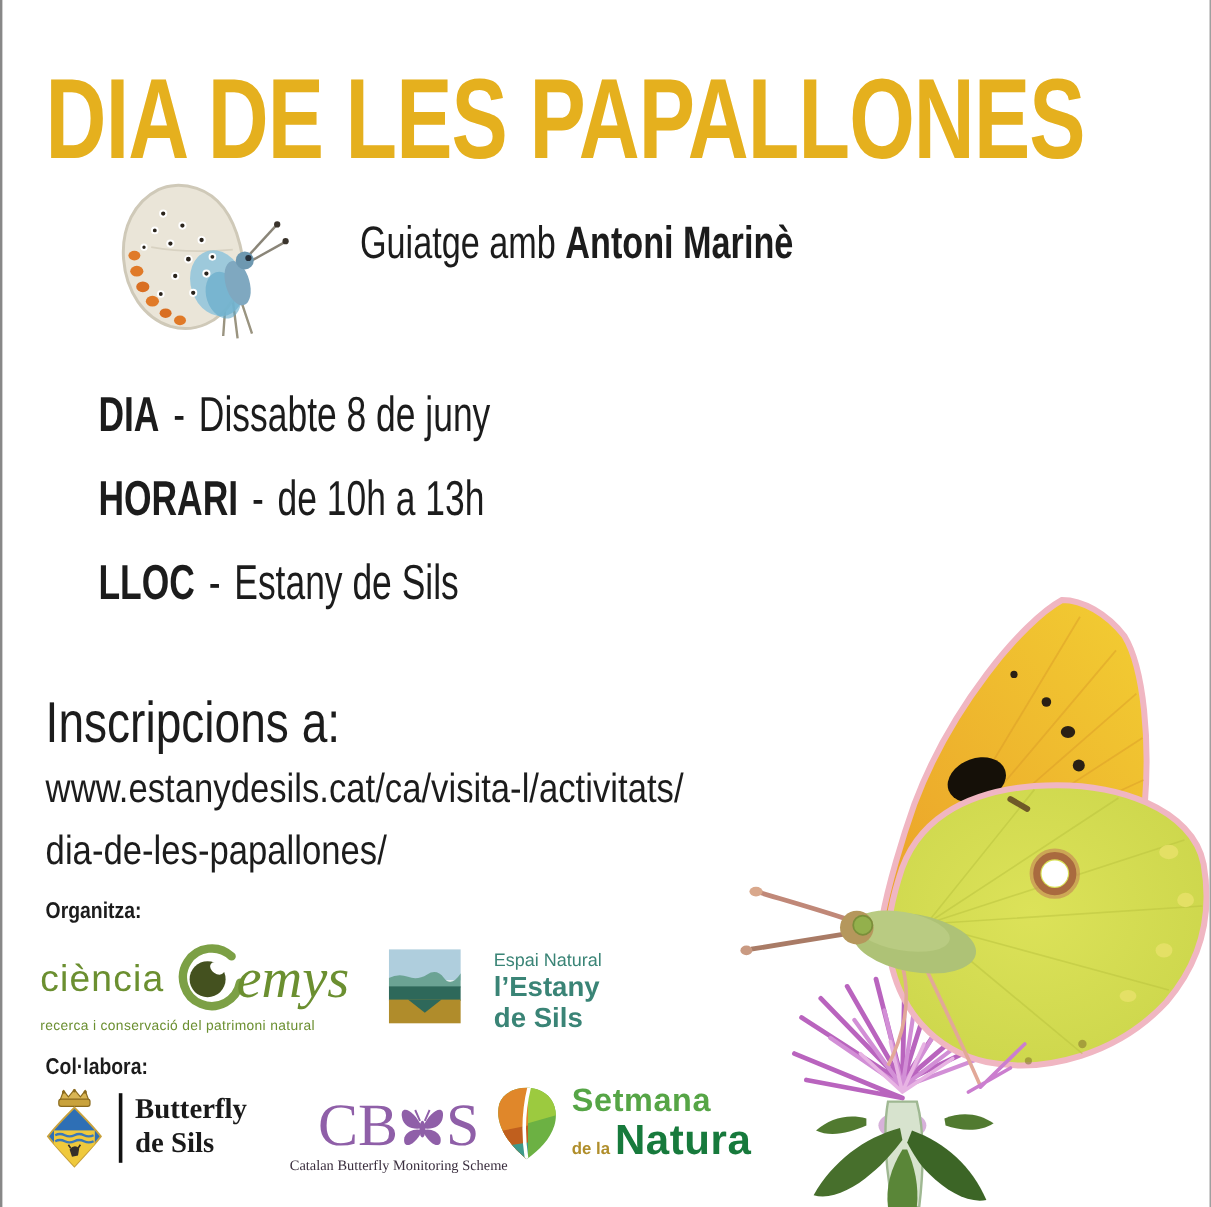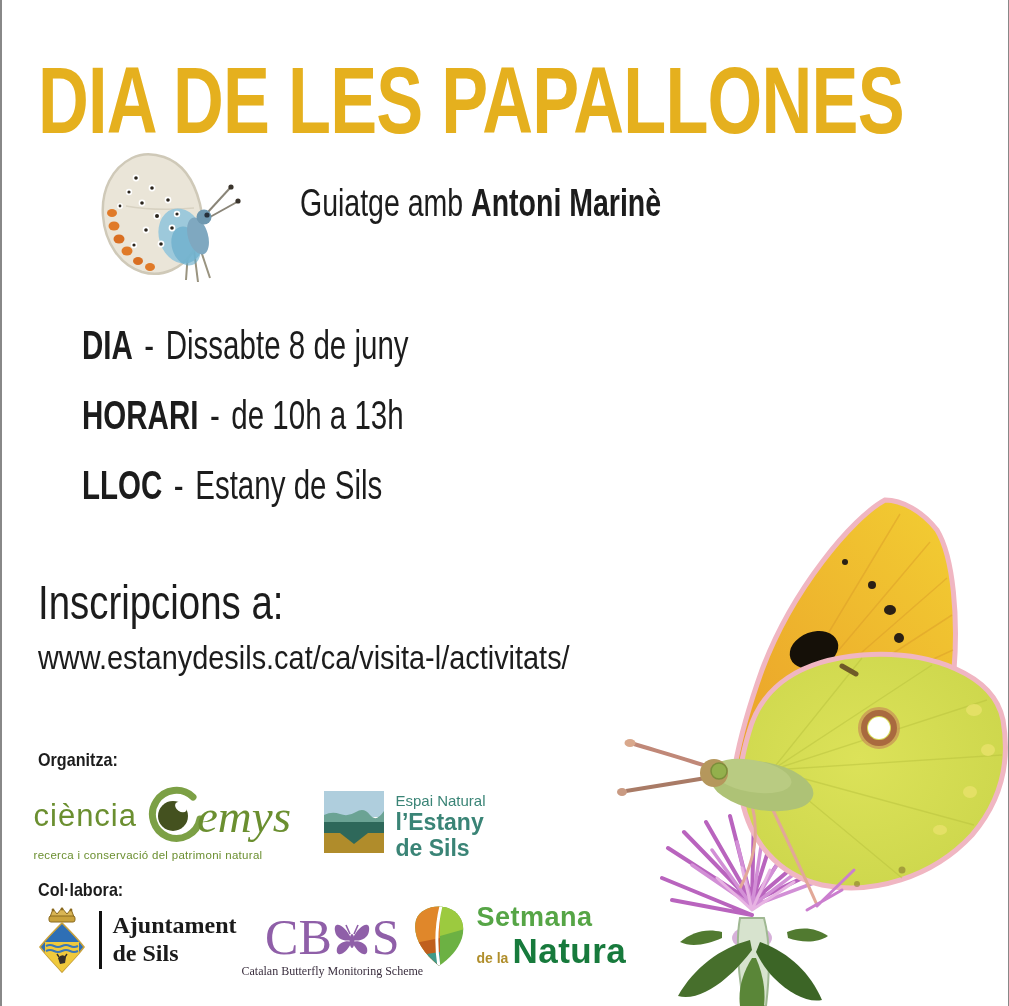--- a/index.html
+++ b/index.html
@@ -38,21 +38,21 @@
   .collabora-label { left:36px; top:880px; }
 
   
   .emys-logo { position:absolute; left:32px; top:786px; }
   .emys-row { display:flex; align-items:center; }
   .emys-word1 { font-size:31px; color:#6b8f30; letter-spacing:1px; margin-right:6px; }
   .emys-word2 { font-family:"Liberation Serif", serif; font-style:italic; font-size:47px; color:#6b8f30; margin-left:-8px; }
   .emys-tagline { font-size:11.5px; color:#6b8f30; margin-top:3px; letter-spacing:.3px; }
 
   
-  .estany-logo { position:absolute; left:322px; top:791px; display:flex; gap:12px; }
+  .estany-logo { position:absolute; left:322px; top:791px; display:flex; gap:28px; }
   .estany-text { color:#3a8476; line-height:1.12; padding-top:2px; }
   .estany-l1 { font-size:15px; }
   .estany-l2 { font-size:23px; font-weight:700; }
   .estany-l3 { font-size:23px; font-weight:700; }
 
   
   .ajuntament-logo { position:absolute; left:34px; top:906px; display:flex; align-items:center; gap:11px; }
   .ajuntament-bar { width:3px; height:58px; background:#111; }
   .ajuntament-text { font-family:"Liberation Serif", serif; font-weight:700; font-size:24px; line-height:1.15; color:#1a1a1a; }
 
@@ -140,20 +140,23 @@
     <div class="detail-row">
       <span class="cx sx72"><span class="detail-label">LLOC</span><span class="detail-sep">-</span><span class="detail-value">Estany de Sils</span></span>
     </div>
   </div>
 
   <div class="inscriptions-heading">
     <span class="cx sx80">Inscripcions a:</span>
   </div>
   <div class="url-line1">
     <span class="cx sx85">www.estanydesils.cat/ca/visita-l/activitats/</span>
+  </div>
+  <div class="url-line2">
+    <span class="cx sx85">dia-de-les-papallones/</span>
   </div>
 
   <div class="section-label organitza-label">
     <span class="cx sx85">Organitza:</span>
   </div>
 
   <div class="emys-logo">
     <div class="emys-row">
       <span class="emys-word1">ciència</span>
       <svg width="62" height="60" viewBox="0 0 62 60">
@@ -202,21 +205,21 @@
         <rect x="9" y="36" width="34" height="13" fill="#efc93c"></rect>
         <path d="M10,40 Q14,38 18,40 T26,40 T34,40 T42,40" stroke="#3a78b8" stroke-width="2" fill="none"></path>
         <path d="M10,45 Q14,43 18,45 T26,45 T34,45 T42,45" stroke="#3a78b8" stroke-width="2" fill="none"></path>
         <path d="M26,66 L9,48 L43,48 Z" fill="#efc93c"></path>
         <path d="M22,52 q4,-5 8,-1 l-1,6 l-5,1 Z" fill="#35302a"></path>
         <path d="M23,51 l-2,-3 M29,51 l2,-3" stroke="#35302a" stroke-width="1.4"></path>
       </g>
     </svg>
     <div class="ajuntament-bar"></div>
     <div class="ajuntament-text">
-      <div>Ajuntament</div>
+      <div>Butterfly</div>
       <div>de Sils</div>
     </div>
   </div>
 
   <div class="cbms-logo">
     <div class="cbms-word">
       <span>CB</span>
       <svg width="44" height="42" viewBox="0 0 44 42">
         <g fill="#8f5fa8">
           <path d="M22,22 C15,6 3,2 5,13 C6,21 15,24 22,22 Z"></path>

